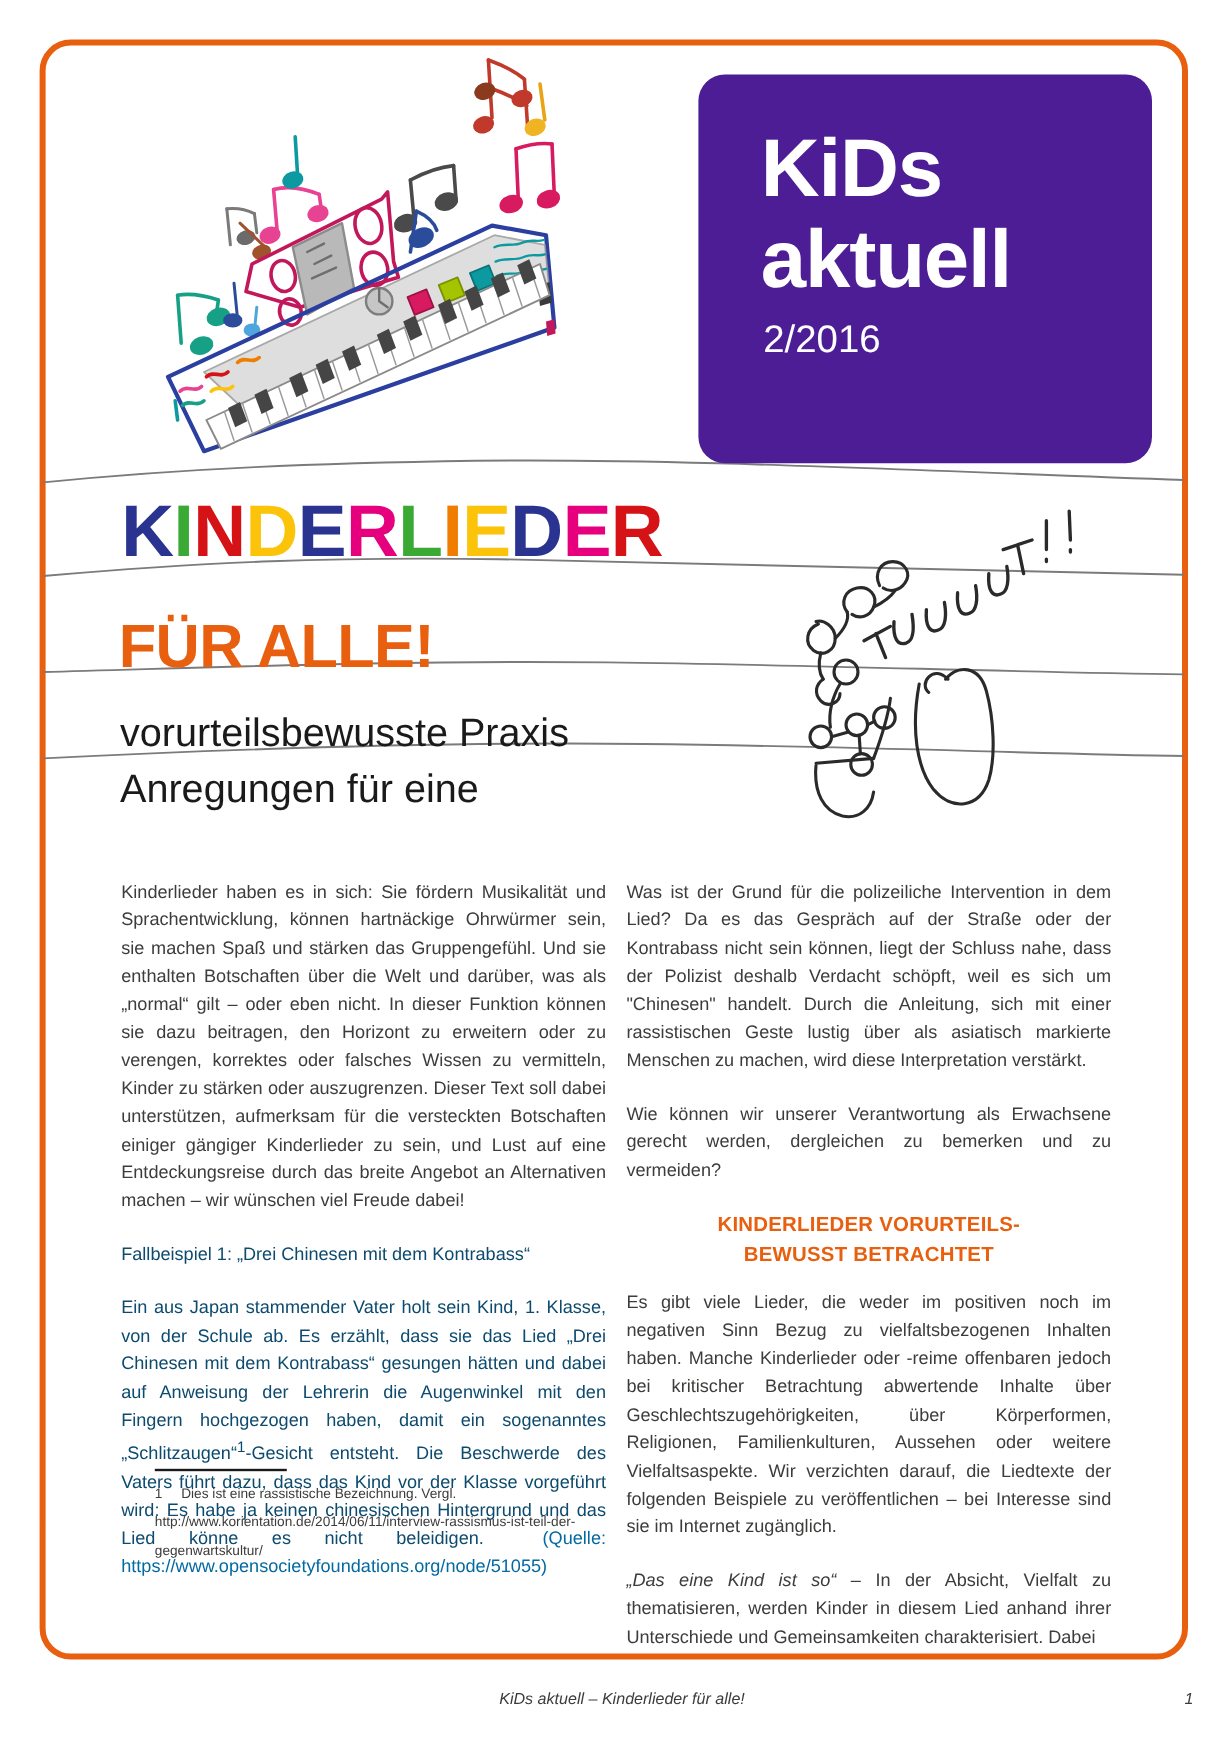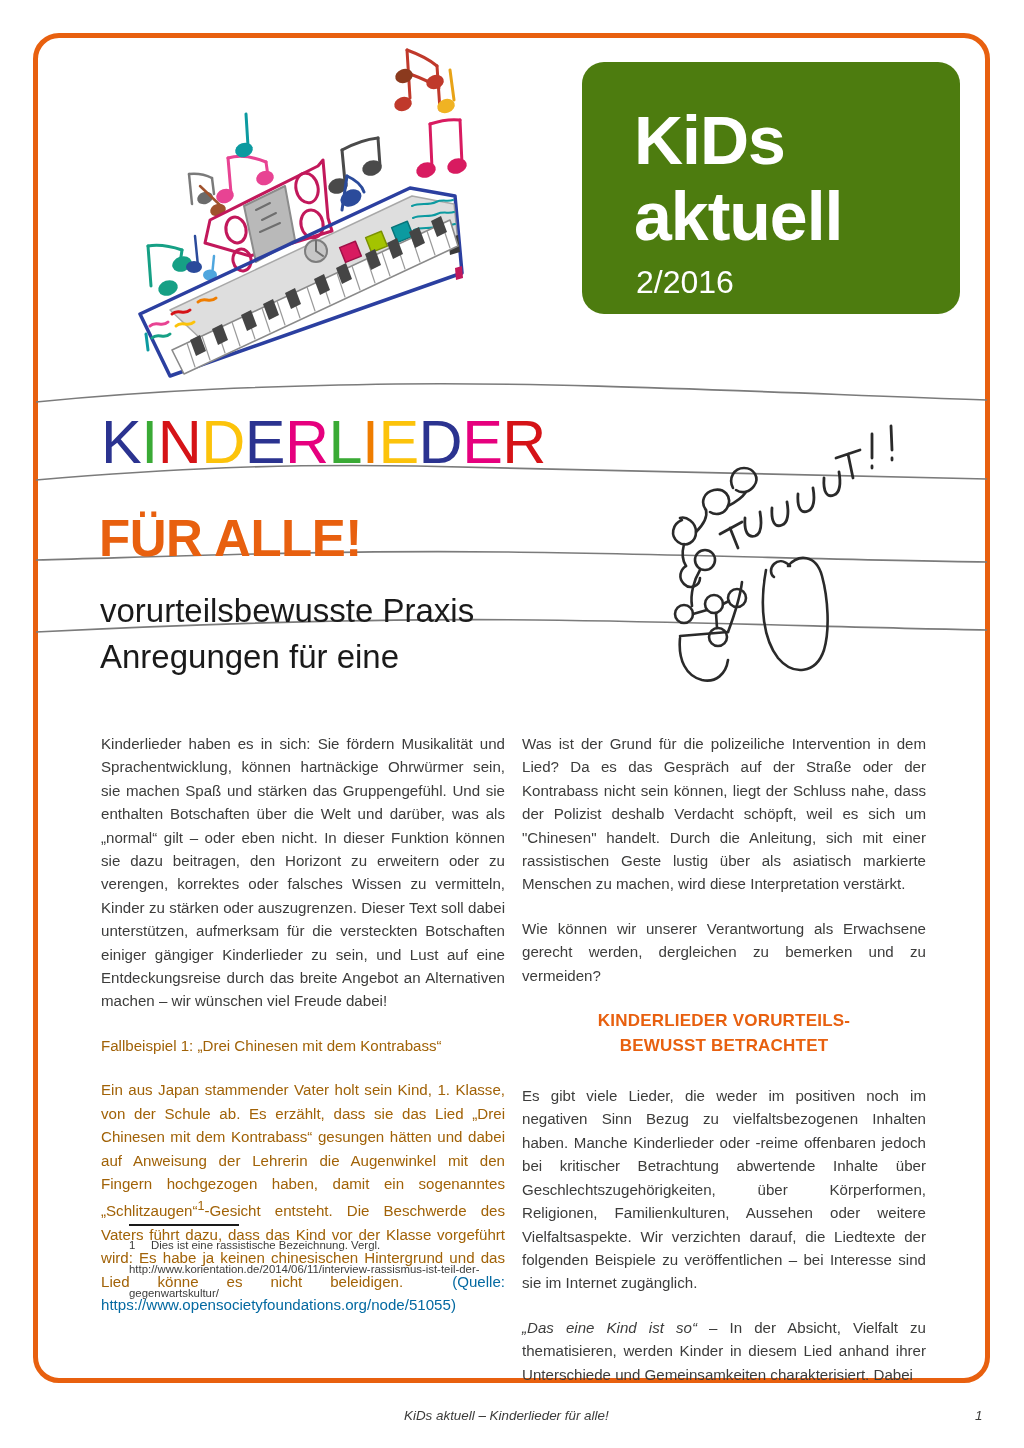--- a/index.html
+++ b/index.html
@@ -39,22 +39,22 @@
     width: 951px;
     height: 330px;
   }
 
   
   #logo-box {
     position: absolute;
     left: 582px;
     top: 62px;
     width: 378px;
-    height: 252px;
-    background: #4d7c0f;
+    height: 324px;
+    background: #4c1d95;
     border-radius: 22px;
   }
   #logo-box .logo-line {
     color: #ffffff;
     font-weight: bold;
     font-size: 68px;
     line-height: 76px;
     letter-spacing: -1px;
     text-align: left;
     padding-left: 52px;
@@ -86,21 +86,21 @@
     width: 290px;
     height: 265px;
   }
 
   
   #headline {
     position: absolute;
     left: 101px;
     top: 410px;
     font-size: 61px;
-    font-weight: normal;
+    font-weight: bold;
     letter-spacing: -0.5px;
     line-height: 64px;
     white-space: nowrap;
   }
   #headline span { display: inline; }
 
   #headline2 {
     position: absolute;
     left: 99px;
     top: 505px;
@@ -132,31 +132,31 @@
     line-height: 23.4px;
     color: #3c3c3b;
     text-align: justify;
     hyphens: manual;
   }
   #col-left  { left: 101px; }
   #col-right { left: 522px; }
 
   .col p { margin: 0 0 21px 0; }
 
-  .orange { color: #a16207; }
+  .orange { color: #0c4a6e; }
   .grayish { color: #0369a1; margin-left: 21px; }
 
   h2.section-head {
     color: #E8600F;
     font-size: 17px;
     font-weight: bold;
     line-height: 25px;
     text-align: center;
     letter-spacing: 0.2px;
-    margin: 14px 0 26px 0;
+    margin: 14px 0 16px 0;
   }
 
   
   #footnote {
     position: absolute;
     left: 101px;
     top: 1224px;
     width: 404px;
     font-size: 11.4px;
     line-height: 24px;
@@ -167,21 +167,21 @@
     width: 110px;
     height: 2px;
     background: #1a1a1a;
     margin-bottom: 7px;
   }
   #footnote .fn-num { display:inline-block; width: 22px; }
 
   
   #footer {
     position: absolute;
-    left: 0;
+    left: 12px;
     top: 1408px;
     width: 832px;
     height: 24px;
   }
   #footer .f-text {
     position: absolute;
     left: 404px;
     top: 0;
     font-size: 13.4px;
     font-style: italic;

